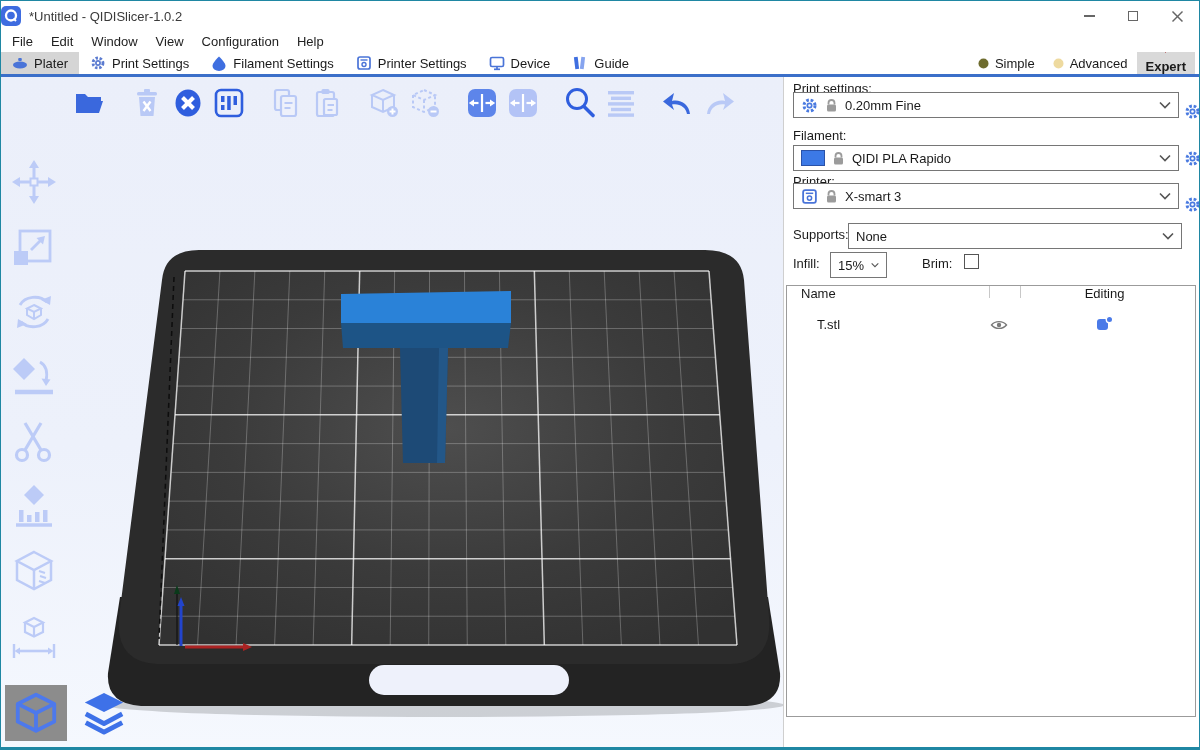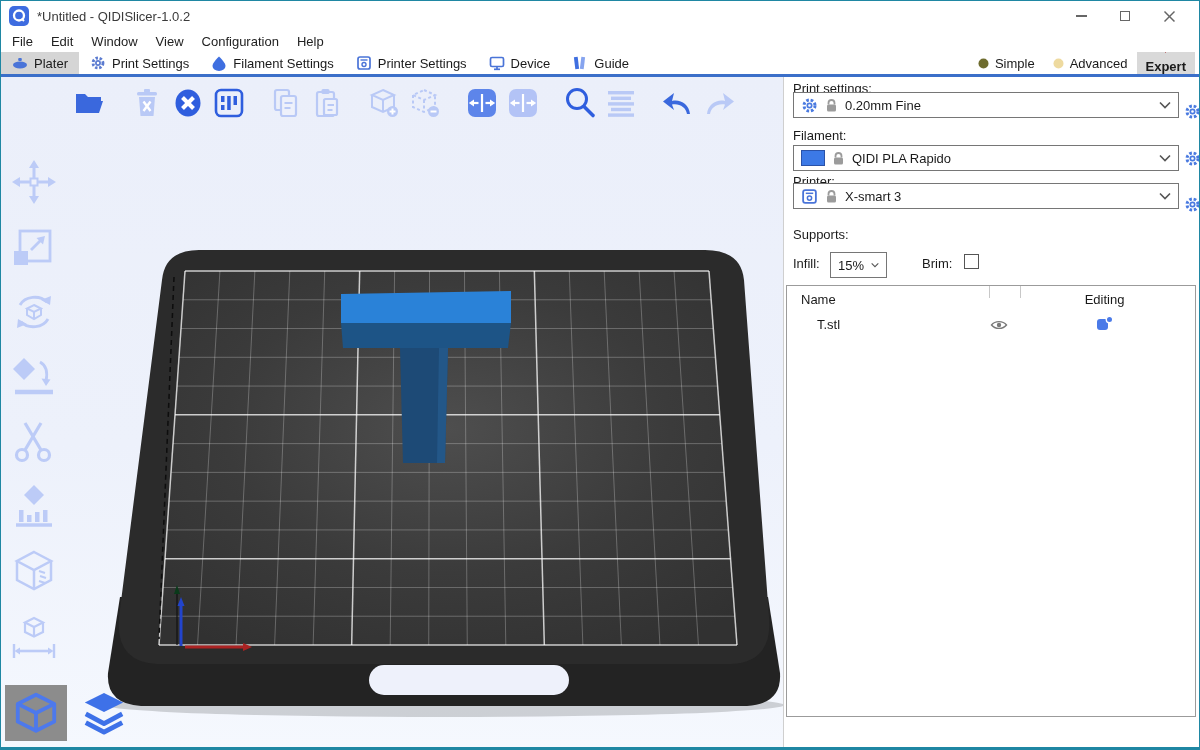--- a/index.html
+++ b/index.html
@@ -1,21 +1,21 @@
 <!DOCTYPE html>
 <html><head>
 <meta charset="utf-8">
 <style>
   * { margin:0; padding:0; box-sizing:border-box; }
   body { font-family:"Liberation Sans", sans-serif; background:#ddd; }
   .window { width:1200px; height:750px; position:relative; background:#fff;
     border:1px solid #1f87a3; border-bottom:3px solid #1f87a3; overflow:hidden; }
 
   
-  .titlebar { height:30px; display:flex; align-items:center; padding:0 8px; gap:8px; background:#fff; }
+  .titlebar { height:30px; display:flex; align-items:center; padding:0 0; gap:8px; background:#fff; }
   .app-icon { width:20px; height:20px; }
   .title-text { font-size:13px; color:#3a3a3a; }
   .win-controls { margin-left:auto; display:flex; align-items:center; }
   .wbtn { width:44px; height:30px; display:flex; align-items:center; justify-content:center; }
   .min-glyph { width:11px; height:1.6px; background:#666; display:block; }
   .max-glyph { width:10px; height:10px; border:1.4px solid #666; display:block; }
 
   
   .menubar { height:21px; display:flex; align-items:center; padding-left:2px; background:#fff; }
   .menu-item { padding:0 9px; font-size:13px; color:#222; }
@@ -56,21 +56,21 @@
   .gearbtn { position:absolute; left:399px; width:18px; height:18px; display:flex; align-items:center; justify-content:center; }
   .g1 { top:25px; } .g2 { top:72px; } .g3 { top:118px; }
   .lbl-supports { top:150px; }
   .combo-supports { left:64px; top:146px; width:334px; }
   .lbl-infill { top:179px; }
   .combo-infill { left:46px; top:175px; width:57px; }
   .lbl-brim { position:absolute; left:138px; top:179px; }
   .brim-box { position:absolute; left:180px; top:177px; width:15px; height:15px; border:1px solid #555; background:#fff; }
 
   .obj-list { position:absolute; left:2px; right:3px; top:208px; bottom:30px; border:1px solid #9b9b9b; background:#fff; }
-  .ol-header { height:26px; display:flex; align-items:center; position:relative; }
+  .ol-header { height:26px; display:flex; position:relative; }
   .ol-sep { position:absolute; top:0; width:1px; height:12px; background:#c8c8c8; }
   .sep-a { left:202px; } .sep-b { left:233px; }
   .col-name { flex:1; padding-left:14px; }
   .col-eye { width:31px; display:flex; justify-content:center; }
   .col-edit { width:181px; text-align:center; }
   .ol-row { height:25px; display:flex; align-items:center; }
   .ol-row .col-name { padding-left:30px; }
 
   .slice-btn { position:absolute; left:2px; right:3px; bottom:2px; height:25px; background:#b5c9f8;
     color:#14235e; font-weight:bold; font-size:13.5px; display:flex; align-items:center; justify-content:center; }
@@ -552,20 +552,26 @@
         </svg>
       </div>
       <div class="gearbtn g3">
         <svg width="17" height="17" viewBox="0 0 17 17">
           <circle cx="8.5" cy="8.5" r="5.5" fill="none" stroke="#4a7ae0" stroke-width="3" stroke-dasharray="2.6 1.8"></circle>
           <circle cx="8.5" cy="8.5" r="2.2" fill="none" stroke="#4a7ae0" stroke-width="1.7"></circle>
         </svg>
       </div>
 
       <div class="rp-label lbl-supports">Supports:</div>
+      <div class="combo combo-supports">
+        <span>None</span>
+        <svg class="chev" width="12" height="8" viewBox="0 0 12 8">
+          <polyline points="1,1.5 6,6.5 11,1.5" fill="none" stroke="#555" stroke-width="1.6"></polyline>
+        </svg>
+      </div>
 
       <div class="rp-label lbl-infill">Infill:</div>
       <div class="combo combo-infill">
         <span>15%</span>
         <svg class="chev" width="12" height="8" viewBox="0 0 12 8">
           <polyline points="1,1.5 6,6.5 11,1.5" fill="none" stroke="#555" stroke-width="1.6"></polyline>
         </svg>
       </div>
       <div class="lbl-brim">Brim:</div>
       <div class="brim-box"></div>

